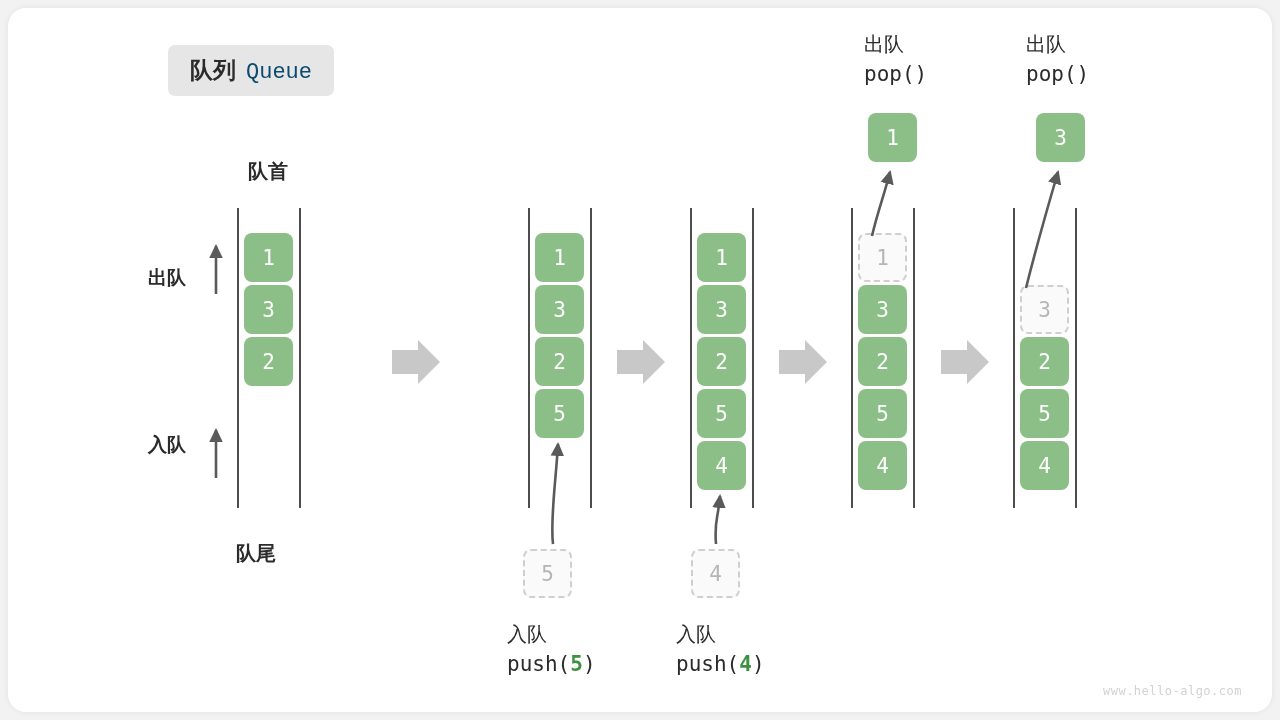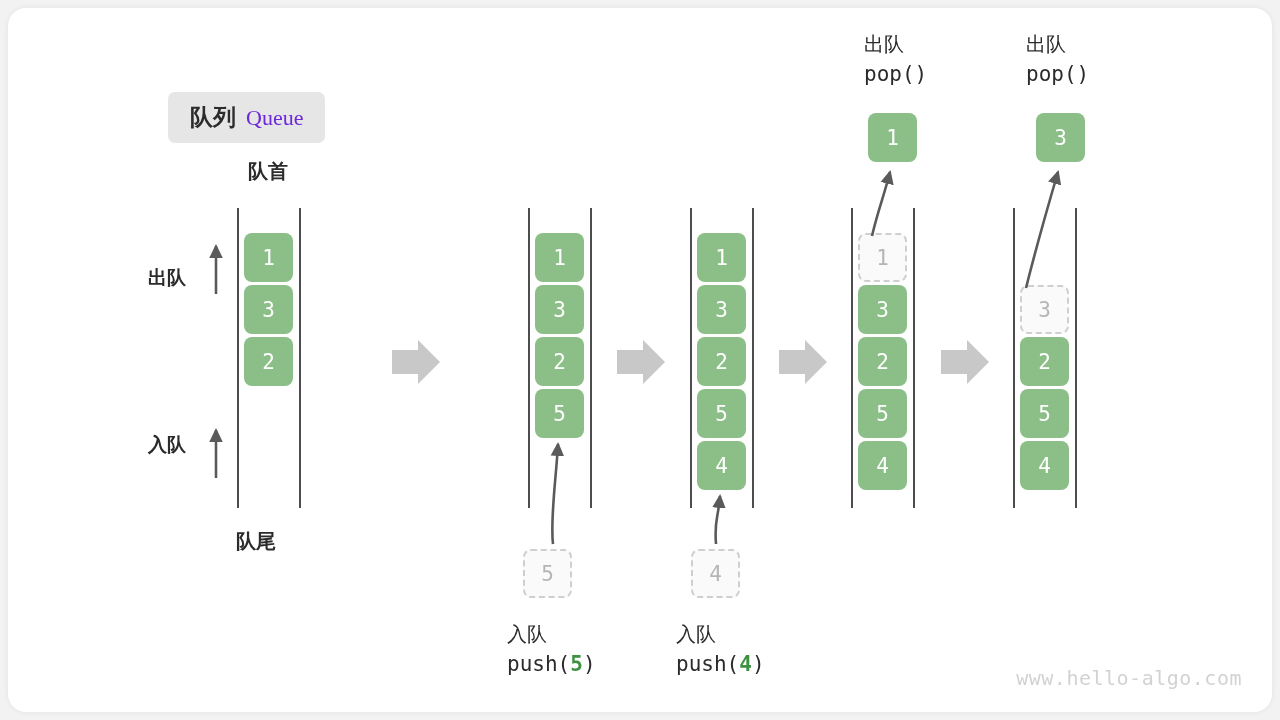--- a/index.html
+++ b/index.html
@@ -30,32 +30,31 @@
   .title-badge {
     position: absolute;
     left: 168px;
     top: 45px;
     padding: 10px 22px;
     background: #e6e6e6;
     border-radius: 7px;
     display: flex;
     align-items: baseline;
     gap: 10px;
-    margin-top: 47px;
   }
   .title-cn {
     font-size: 23px;
     font-weight: bold;
     color: #2b2b2b;
     font-family: "Liberation Sans", sans-serif;
   }
   .title-en {
     font-size: 22px;
-    color: #6d28d9;
-    font-family: Liberation Serif, serif;
+    color: #0c4a6e;
+    font-family: Liberation Mono, monospace;
   }
 
   
   .column {
     position: absolute;
     top: 208px;
   }
   .rail {
     position: absolute;
     top: 0;
@@ -145,22 +144,22 @@
   .op-code {
     font-size: 21px;
     color: #2b2b2b;
     font-family: "DejaVu Sans Mono", monospace;
   }
   .op-arg { color: #3f9142; font-weight: bold; }
 
   .watermark {
     position: absolute;
     right: 38px;
-    bottom: 30px;
-    font-size: 20px;
+    bottom: 22px;
+    font-size: 12px;
     color: #d2d2d2;
     font-family: "DejaVu Sans Mono", monospace;
     letter-spacing: 0.5px;
   }
 
   svg.overlay {
     position: absolute;
     left: 0; top: 0;
     width: 1280px; height: 720px;
     pointer-events: none;
@@ -171,21 +170,21 @@
 
 <div id="canvas">
   <div class="card"></div>
 
   <div class="title-badge">
     <span class="title-cn">队列</span>
     <span class="title-en">Queue</span>
   </div>
 
   <div class="cap" style="left:248px; top:158px;">队首</div>
-  <div class="cap" style="left:236px; top:528px;">队尾</div>
+  <div class="cap" style="left:236px; top:540px;">队尾</div>
 
   <div class="side-label" style="left:148px; top:265px;">出队</div>
   <div class="side-label" style="left:148px; top:432px;">入队</div>
 
   <div class="column" style="left:237px;">
     <div class="rail left"></div>
     <div class="rail right"></div>
     <div class="slot filled" style="top:25px;">1</div>
     <div class="slot filled" style="top:77px;">3</div>
     <div class="slot filled" style="top:129px;">2</div>

